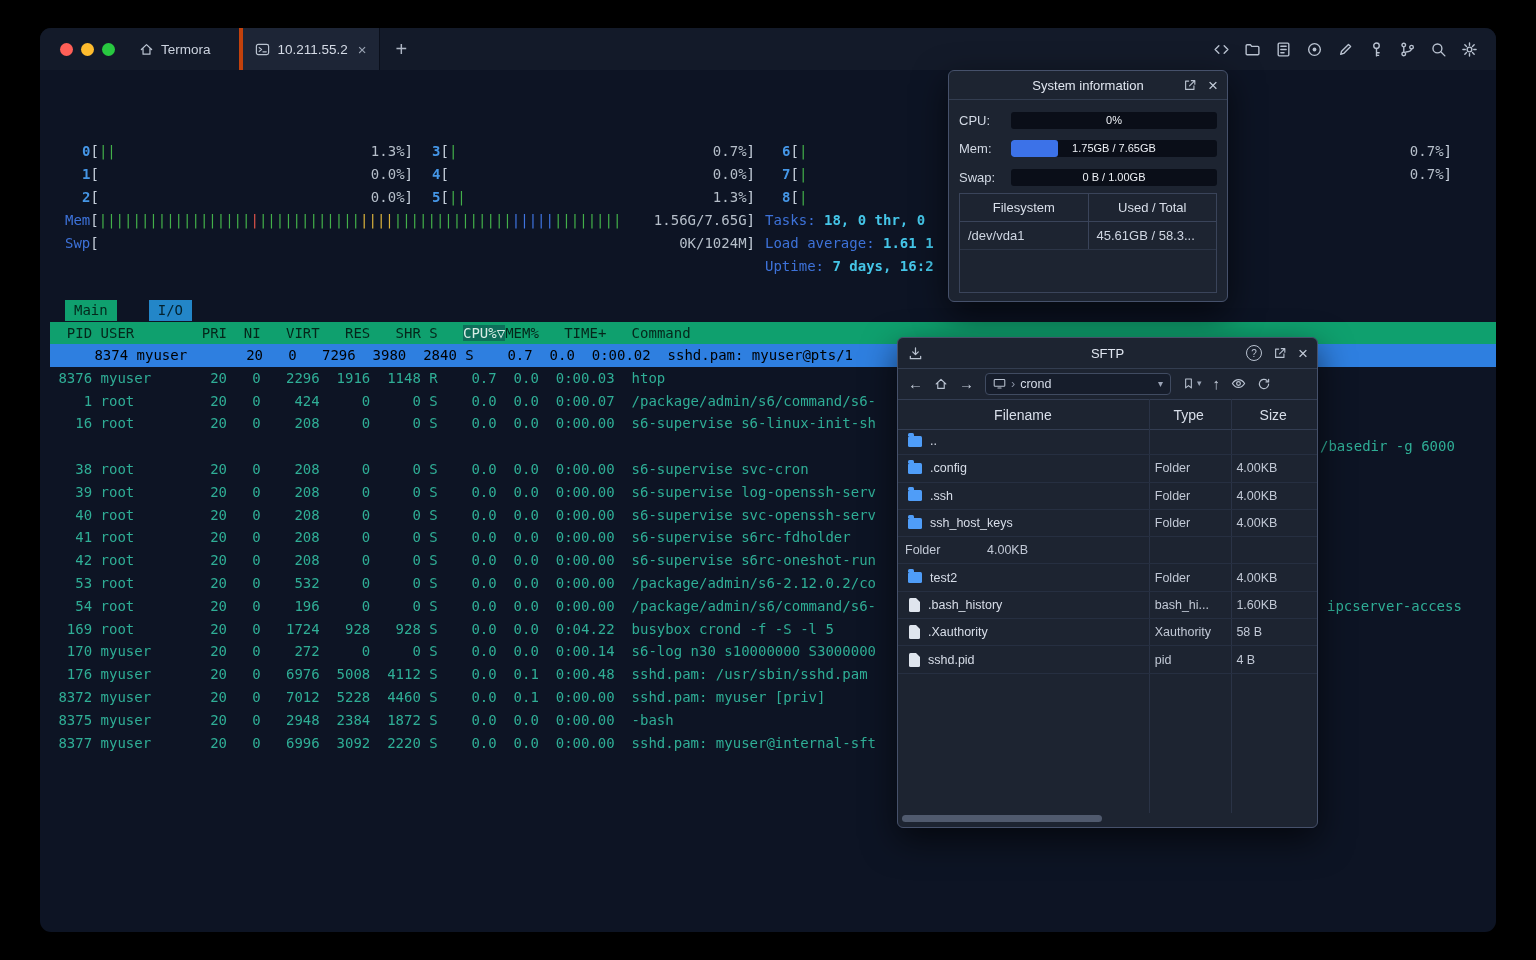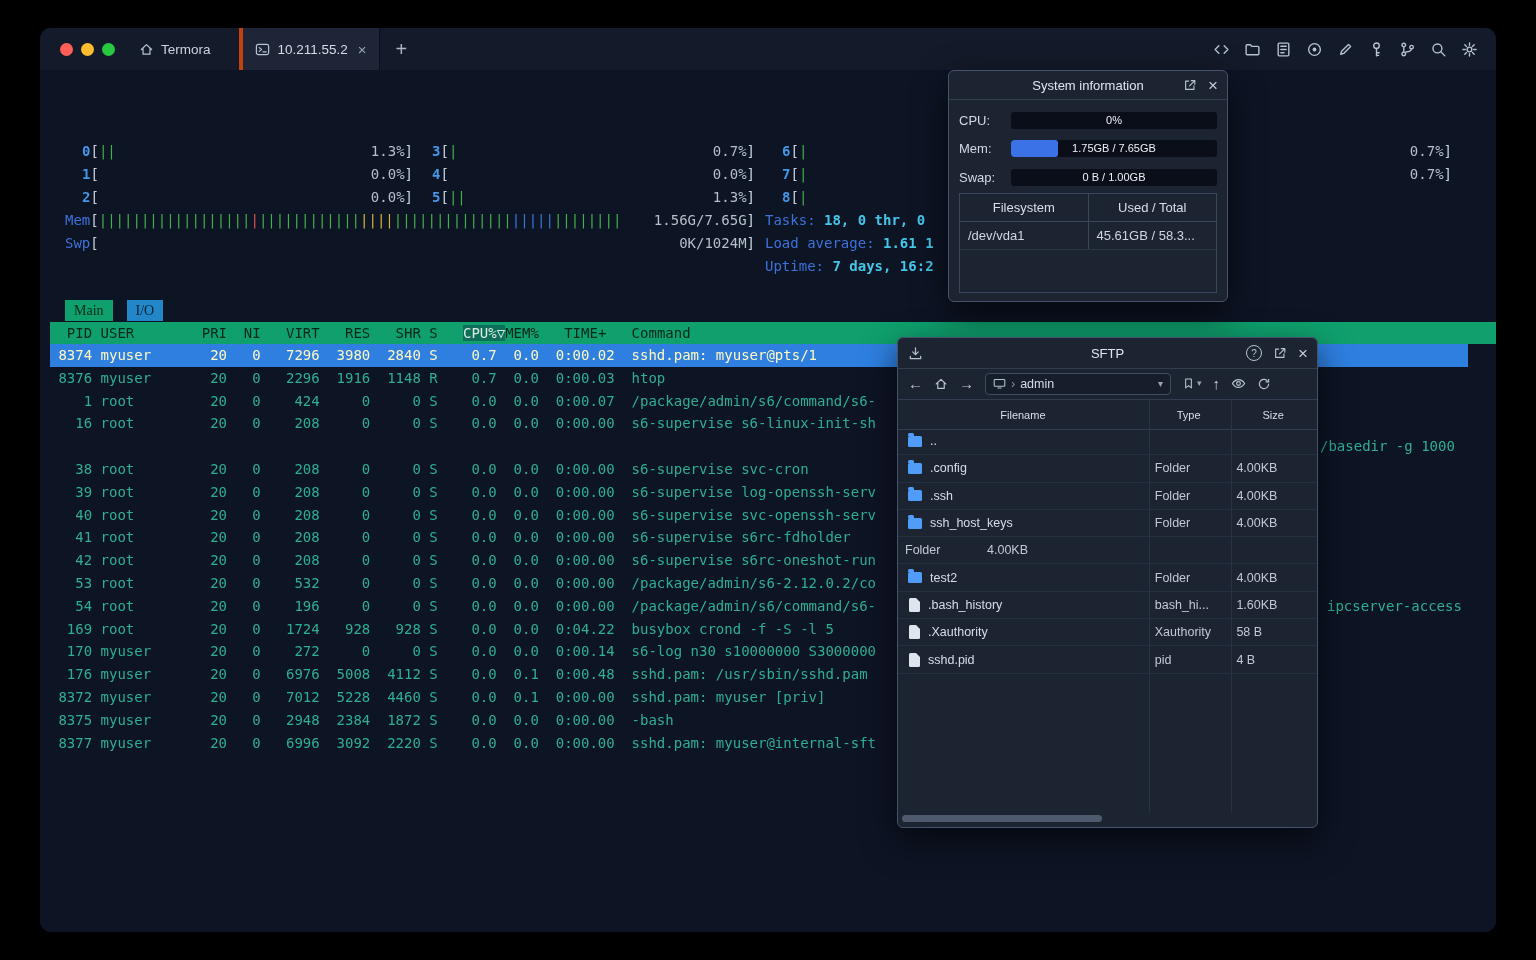--- a/index.html
+++ b/index.html
@@ -26,29 +26,29 @@
   .meter{position:absolute;display:flex;justify-content:space-between;white-space:pre;height:23px;line-height:23px;}
   .g{white-space:pre;}
   .barmid{flex:1;overflow:hidden;}
   .mnum{color:#4596e6;font-weight:bold;}
   .mbrk{color:#c9d2de;}
   .mbar{color:var(--bar-green,#43b04a);}
   .mpct,.gray{color:#b6bfca;}
   .lblue{color:var(--label-blue,#3d72d9);font-weight:normal;}
   .cyan{color:var(--value-cyan,#45c6e8);font-weight:bold;}
   .info-line{position:absolute;white-space:pre;height:23px;line-height:23px;}
-  .htabs{position:absolute;top:230px;left:25px;display:flex;gap:14px;height:21px;line-height:21px;font-family:Liberation Serif, serif;}
+  .htabs{position:absolute;top:230px;left:25px;display:flex;gap:32px;height:21px;line-height:21px;}
   .htab{padding:0 9px;}
   .htab.main{background:var(--header-green,#0fa06e);color:#03281c;}
   .htab.io{background:#2386c8;color:#03222e;}
   .phead{position:absolute;top:252px;left:10px;width:1479px;height:22px;line-height:22px;
     background:var(--header-green,#0fa06e);color:#05261b;white-space:pre;}
   .psort{background:var(--sort-cell,#0d6f5a);color:#d8ece5;}
   .prow{position:absolute;left:10px;width:1418px;height:22.8px;line-height:22.8px;white-space:pre;}
-  .prow.sel{background:var(--accent-blue,#2e7fe0);color:#fef9c3;}
+  .prow.sel{background:var(--accent-blue,#2e7fe0);color:#000000;padding-left:36px;}
   .ovl{line-height:22.8px;}
   
   .panel{position:absolute;background:var(--panel-bg,#1d2431);border:1px solid var(--panel-border,#46516b);
     border-radius:6px;box-shadow:0 12px 34px rgba(0,0,0,.6);color:#d3dae6;font-size:13px;box-sizing:border-box;}
   .ptitle{height:28px;display:flex;align-items:center;justify-content:center;border-bottom:1px solid #333d50;
     font-size:13px;color:#e0e6f0;position:relative;}
   .picons{position:absolute;right:9px;top:0;height:100%;display:flex;gap:11px;align-items:center;}
   .xclose{color:#c3cbd8;font-size:17px;line-height:1;}
   .ticon-left{position:absolute;left:10px;top:0;height:100%;display:flex;align-items:center;}
   .qhelp{width:14px;height:14px;border:1.2px solid #b9c2d0;border-radius:50%;color:#b9c2d0;font-size:10px;
@@ -74,21 +74,21 @@
     gap:11px;padding:0 10px;box-sizing:border-box;}
   .navbtn{color:#c3cbd8;font-size:15px;display:flex;align-items:center;line-height:1;}
   .crumb{display:flex;align-items:center;gap:5px;width:186px;height:22px;border:1px solid #404b61;
     border-radius:4px;background:#161d2b;padding:0 7px;box-sizing:border-box;font-size:12.5px;color:#d5dce8;}
   .chev{color:#8a93a5;}
   .cpath{color:#d5dce8;}
   .spacer{flex:1;}
   .caret{color:#9aa3b5;font-size:10px;}
   .tiny-caret{color:#9aa3b5;font-size:9px;margin-left:2px;}
   .sftp-head{position:absolute;top:61px;left:0;right:0;height:29px;border-top:1px solid #333d52;
-    border-bottom:1px solid #333d52;display:flex;align-items:stretch;color:#d9dfea;font-size:11px;}
+    border-bottom:1px solid #333d52;display:flex;align-items:stretch;color:#d9dfea;font-size:14px;}
   .hc1{width:251px;display:flex;align-items:center;justify-content:center;}
   .hc2{width:82px;display:flex;align-items:center;justify-content:center;}
   .hc3{width:88px;display:flex;align-items:center;justify-content:center;}
   .vline{position:absolute;top:61px;bottom:14px;width:0;border-left:1px solid #2a3346;}
   .sftp-body{position:absolute;top:90px;left:0;right:0;}
   .frow{height:27.3px;display:flex;align-items:stretch;border-bottom:1px solid #262f41;font-size:12.5px;box-sizing:border-box;}
   .fc1{width:251px;display:flex;align-items:center;gap:8px;padding-left:10px;box-sizing:border-box;color:#d8dee9;}
   .fc2{width:82px;display:flex;align-items:center;padding-left:7px;box-sizing:border-box;color:#c2c9d6;}
   .fc3{width:88px;display:flex;align-items:center;padding-left:7px;box-sizing:border-box;color:#c2c9d6;}
   .icon-folder{width:14px;height:11px;background:var(--folder-blue,#4f9df8);border-radius:1.5px;position:relative;flex:none;}
@@ -254,21 +254,21 @@
     <div class="prow" style="top:479.2px">   42 root         20   0    208     0     0 S    0.0  0.0  0:00.00  s6-supervise s6rc-oneshot-run</div>
     <div class="prow" style="top:502px">   53 root         20   0    532     0     0 S    0.0  0.0  0:00.00  /package/admin/s6-2.12.0.2/co</div>
     <div class="prow" style="top:524.8px">   54 root         20   0    196     0     0 S    0.0  0.0  0:00.00  /package/admin/s6/command/s6-</div>
     <div class="prow" style="top:547.6px">  169 root         20   0   1724   928   928 S    0.0  0.0  0:04.22  busybox crond -f -S -l 5</div>
     <div class="prow" style="top:570.4px">  170 myuser       20   0    272     0     0 S    0.0  0.0  0:00.14  s6-log n30 s10000000 S3000000</div>
     <div class="prow" style="top:593.2px">  176 myuser       20   0   6976  5008  4112 S    0.0  0.1  0:00.48  sshd.pam: /usr/sbin/sshd.pam</div>
     <div class="prow" style="top:616px"> 8372 myuser       20   0   7012  5228  4460 S    0.0  0.1  0:00.00  sshd.pam: myuser [priv]</div>
     <div class="prow" style="top:638.8px"> 8375 myuser       20   0   2948  2384  1872 S    0.0  0.0  0:00.00  -bash</div>
     <div class="prow" style="top:661.6px"> 8377 myuser       20   0   6996  3092  2220 S    0.0  0.0  0:00.00  sshd.pam: myuser@internal-sft</div>
 
-    <div class="abs ovl" style="left:1280px;top:365.2px">/basedir -g 1000</div>
+    <div class="abs ovl" style="left:1280px;top:365.2px">/basedir -g 6000</div>
     <div class="abs ovl" style="left:1287px;top:524.8px">ipcserver-access</div>
 
   </div>
 
   <div class="panel sysinfo">
     <div class="ptitle">
       <span>System information</span>
       <span class="picons">
         <svg class="ic" width="14" height="14" viewBox="0 0 16 16">
             <path d="M6.5 3.5H3v9.5h9.5V9M9.5 3h4v4M13.2 3.3L7.5 9"></path>
@@ -332,21 +332,21 @@
             <path d="M2.5 8L8 2.8 13.5 8M4.3 7v6h7.4V7"></path>
           </svg>
         </span>
       <span class="navbtn">→</span>
       <div class="crumb">
         <svg class="ic" width="13" height="13" viewBox="0 0 16 16">
             <rect x="1.5" y="3" width="13" height="8.5" rx="1"></rect>
             <path d="M6 13.5h4"></path>
           </svg>
         <span class="chev">›</span>
-        <span class="cpath">admin</span>
+        <span class="cpath">crond</span>
         <span class="spacer"></span>
         <span class="caret">▾</span>
       </div>
       <span class="navbtn">
           <svg class="ic" width="13" height="13" viewBox="0 0 16 16">
             <path d="M4.5 2.5h7v11L8 10.5l-3.5 3z"></path>
           </svg>
           <span class="tiny-caret">▾</span>
         </span>
       <span class="navbtn">↑</span>

